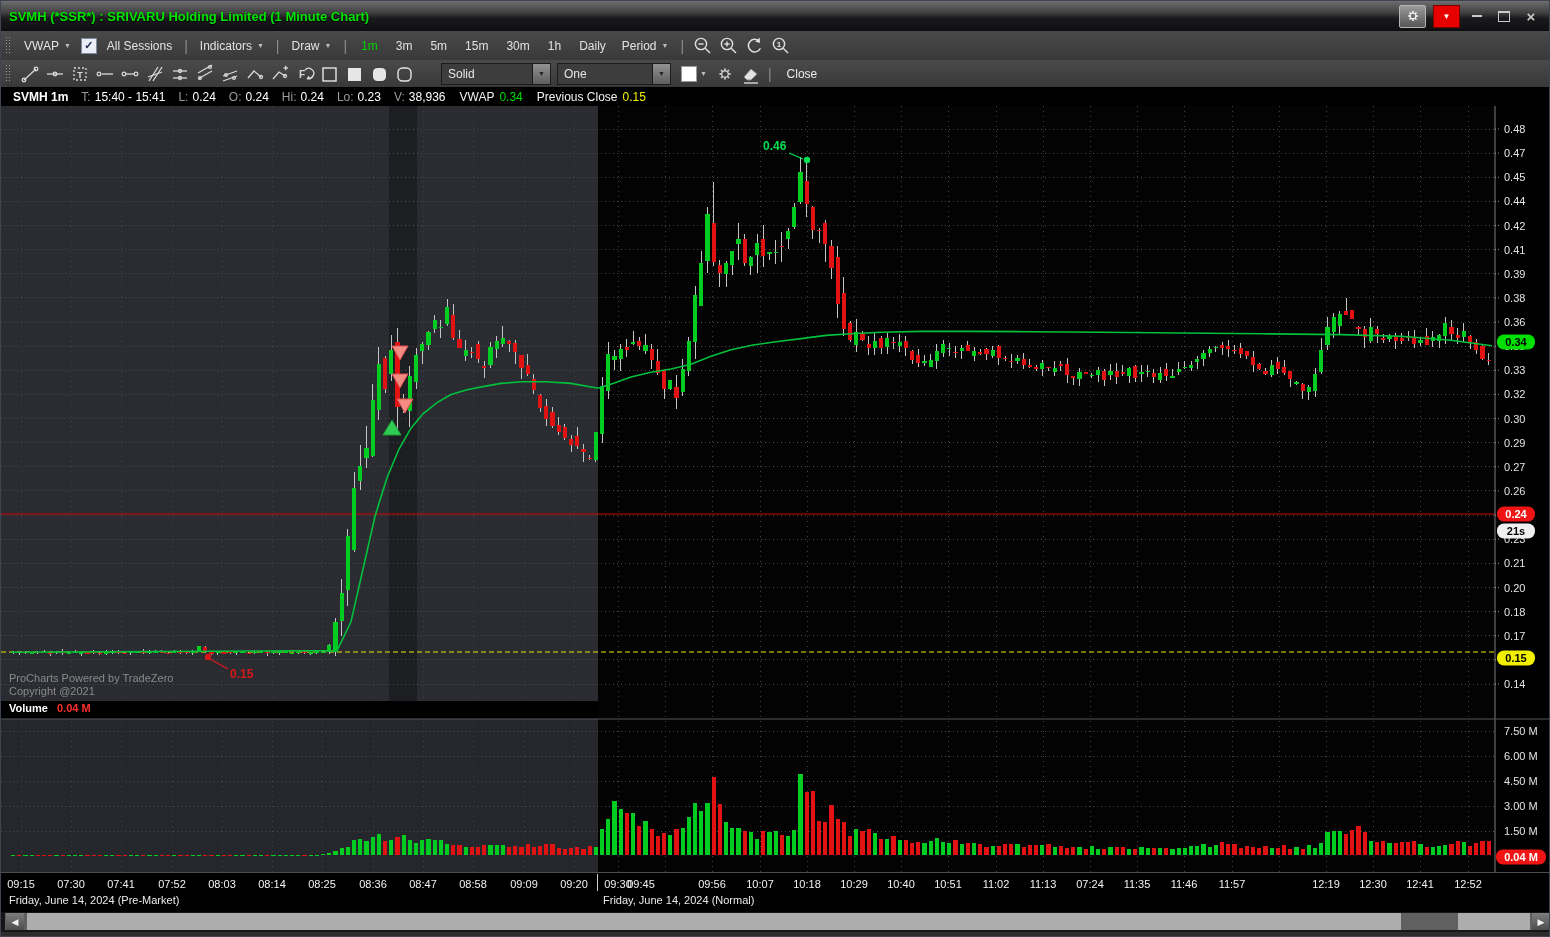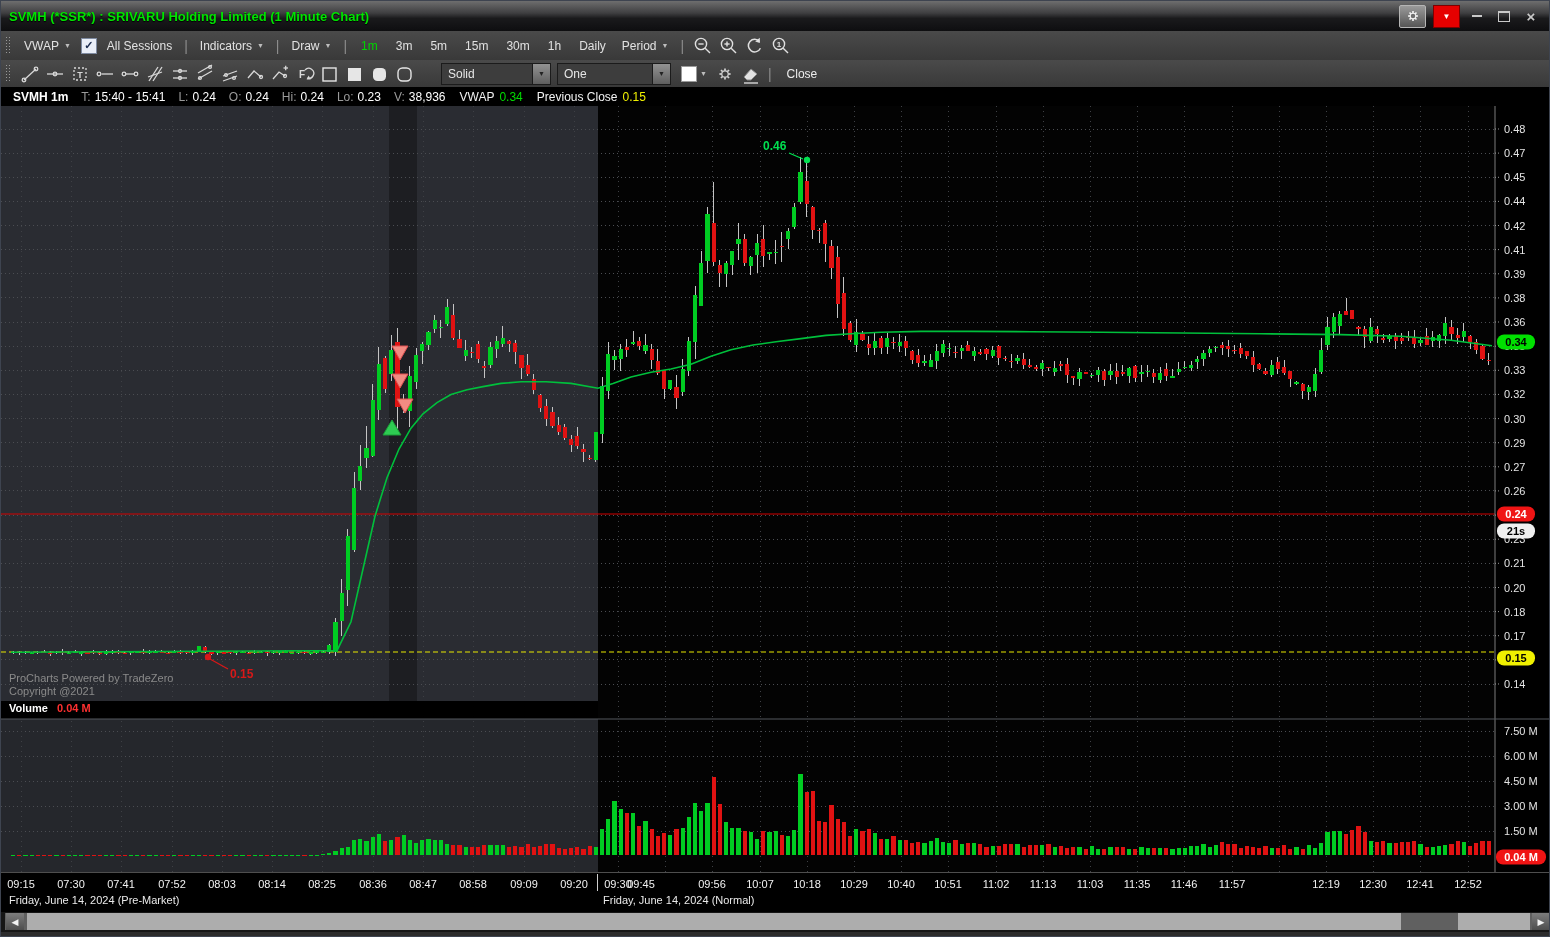--- a/index.html
+++ b/index.html
@@ -1249,21 +1249,21 @@
       <span class="tlabel" style="left: 617px;">09:30</span>
       <span class="tlabel" style="left: 640px;">09:45</span>
       <span class="tlabel" style="left: 711px;">09:56</span>
       <span class="tlabel" style="left: 759px;">10:07</span>
       <span class="tlabel" style="left: 806px;">10:18</span>
       <span class="tlabel" style="left: 853px;">10:29</span>
       <span class="tlabel" style="left: 900px;">10:40</span>
       <span class="tlabel" style="left: 947px;">10:51</span>
       <span class="tlabel" style="left: 995px;">11:02</span>
       <span class="tlabel" style="left: 1042px;">11:13</span>
-      <span class="tlabel" style="left: 1089px;">11:03</span>
+      <span class="tlabel" style="left: 1089px;">07:24</span>
       <span class="tlabel" style="left: 1136px;">11:35</span>
       <span class="tlabel" style="left: 1183px;">11:46</span>
       <span class="tlabel" style="left: 1231px;">11:57</span>
       <span class="tlabel" style="left: 1278px; margin-top: 34px;">12:08</span>
       <span class="tlabel" style="left: 1325px;">12:19</span>
       <span class="tlabel" style="left: 1372px;">12:30</span>
       <span class="tlabel" style="left: 1419px;">12:41</span>
       <span class="tlabel" style="left: 1467px;">12:52</span>
     </div>
 

